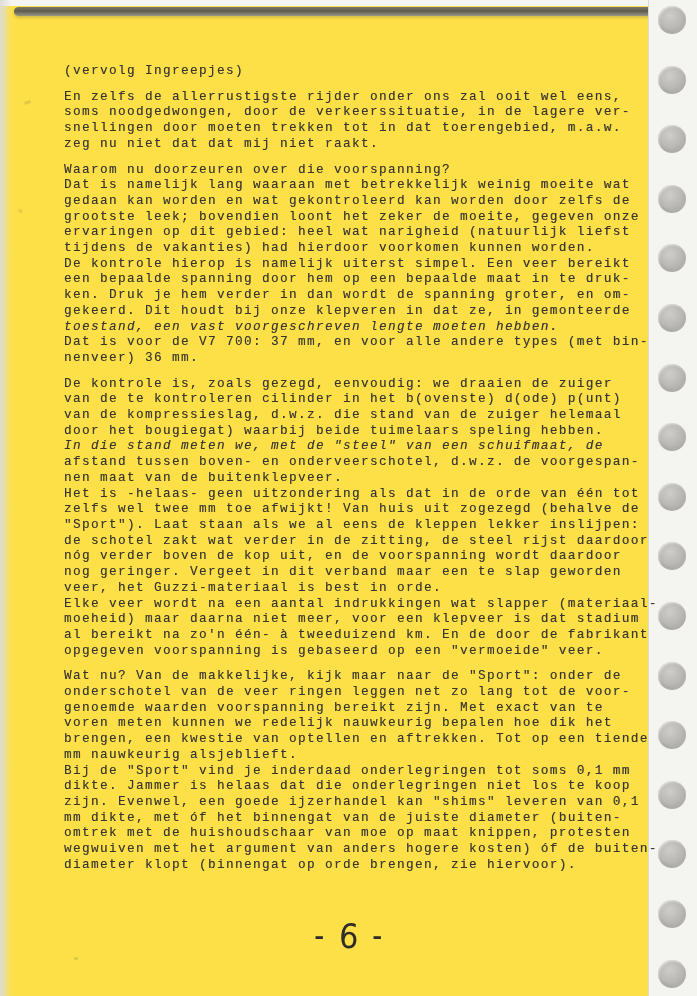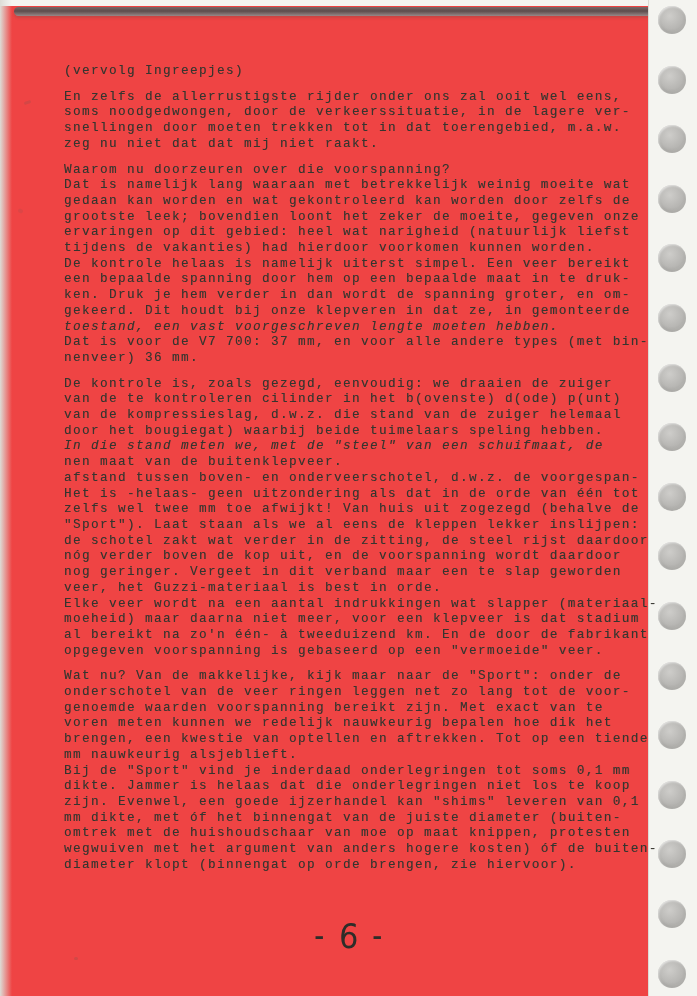--- a/index.html
+++ b/index.html
@@ -1,21 +1,21 @@
 <!DOCTYPE html>
 <html><head>
 <meta charset="utf-8">
 <style>
   html,body{margin:0;padding:0;}
   body{
     width:697px;height:996px;position:relative;overflow:hidden;
     background:#f2f1ec;
     font-family:"Liberation Mono","DejaVu Sans Mono",monospace;
   }
-  .scan-page{position:absolute;inset:0;background:#ef4444;}
+  .scan-page{position:absolute;inset:0;background:#fde047;}
   .top-white{position:absolute;left:0;top:0;width:697px;height:6px;background:#f5f5f2;}
   .top-band{
     position:absolute;left:14px;top:7px;width:683px;height:9px;
     background:linear-gradient(to bottom,#6e6e6e,#4e4e4e 45%,#8a8a8a 95%);
     border-radius:5px 2px 2px 5px;
     box-shadow:0 2px 3px rgba(70,70,65,0.25);
     opacity:.9;
   }
   .left-shadow{
     position:absolute;left:0;top:0;width:12px;height:996px;
@@ -101,36 +101,36 @@
         <div class="line">snellingen door moeten trekken tot in dat toerengebied, m.a.w.</div>
         <div class="line">zeg nu niet dat dat mij niet raakt.</div>
       </div>
       <div class="para">
         <div class="line">Waarom nu doorzeuren over die voorspanning?</div>
         <div class="line">Dat is namelijk lang waaraan met betrekkelijk weinig moeite wat</div>
         <div class="line">gedaan kan worden en wat gekontroleerd kan worden door zelfs de</div>
         <div class="line">grootste leek; bovendien loont het zeker de moeite, gegeven onze</div>
         <div class="line">ervaringen op dit gebied: heel wat narigheid (natuurlijk liefst</div>
         <div class="line">tijdens de vakanties) had hierdoor voorkomen kunnen worden.</div>
-        <div class="line">De kontrole helaas is namelijk uiterst simpel. Een veer bereikt</div>
+        <div class="line">De kontrole hierop is namelijk uiterst simpel. Een veer bereikt</div>
         <div class="line">een bepaalde spanning door hem op een bepaalde maat in te druk-</div>
         <div class="line">ken. Druk je hem verder in dan wordt de spanning groter, en om-</div>
         <div class="line">gekeerd. Dit houdt bij onze klepveren in dat ze, in gemonteerde</div>
         <div class="line it">toestand, een vast voorgeschreven lengte moeten hebben.</div>
         <div class="line">Dat is voor de V7 700: 37 mm, en voor alle andere types (met bin-</div>
         <div class="line">nenveer) 36 mm.</div>
       </div>
       <div class="para">
         <div class="line">De kontrole is, zoals gezegd, eenvoudig: we draaien de zuiger</div>
         <div class="line">van de te kontroleren cilinder in het b(ovenste) d(ode) p(unt)</div>
         <div class="line">van de kompressieslag, d.w.z. die stand van de zuiger helemaal</div>
         <div class="line">door het bougiegat) waarbij beide tuimelaars speling hebben.</div>
         <div class="line it">In die stand meten we, met de "steel" van een schuifmaat, de</div>
+        <div class="line">afstand tussen boven- en onderveerschotel, d.w.z. de voorgespan-</div>
         <div class="line">nen maat van de buitenklepveer.</div>
-        <div class="line">afstand tussen boven- en onderveerschotel, d.w.z. de voorgespan-</div>
         <div class="line">Het is -helaas- geen uitzondering als dat in de orde van één tot</div>
         <div class="line">zelfs wel twee mm toe afwijkt! Van huis uit zogezegd (behalve de</div>
         <div class="line">"Sport"). Laat staan als we al eens de kleppen lekker inslijpen:</div>
         <div class="line">de schotel zakt wat verder in de zitting, de steel rijst daardoor</div>
         <div class="line">nóg verder boven de kop uit, en de voorspanning wordt daardoor</div>
         <div class="line">nog geringer. Vergeet in dit verband maar een te slap geworden</div>
         <div class="line">veer, het Guzzi-materiaal is best in orde.</div>
         <div class="line">Elke veer wordt na een aantal indrukkingen wat slapper (materiaal-</div>
         <div class="line">moeheid) maar daarna niet meer, voor een klepveer is dat stadium</div>
         <div class="line">al bereikt na zo'n één- à tweeduizend km. En de door de fabrikant</div>

